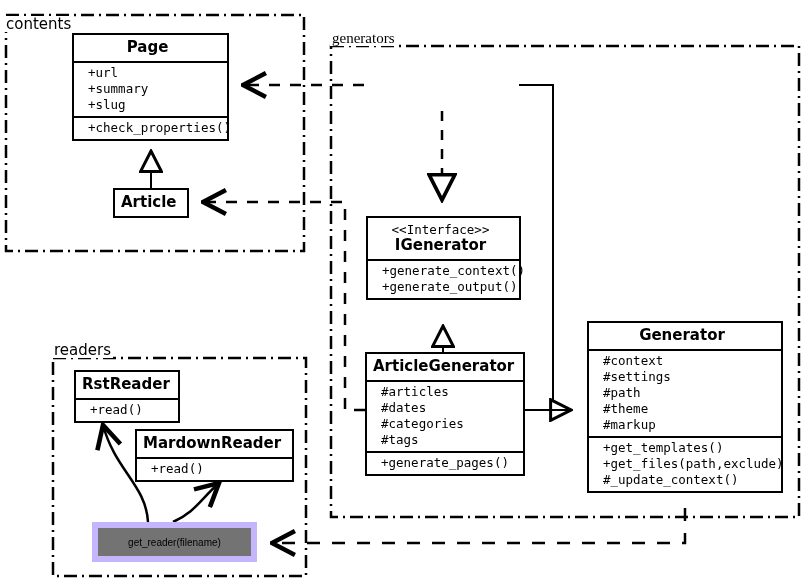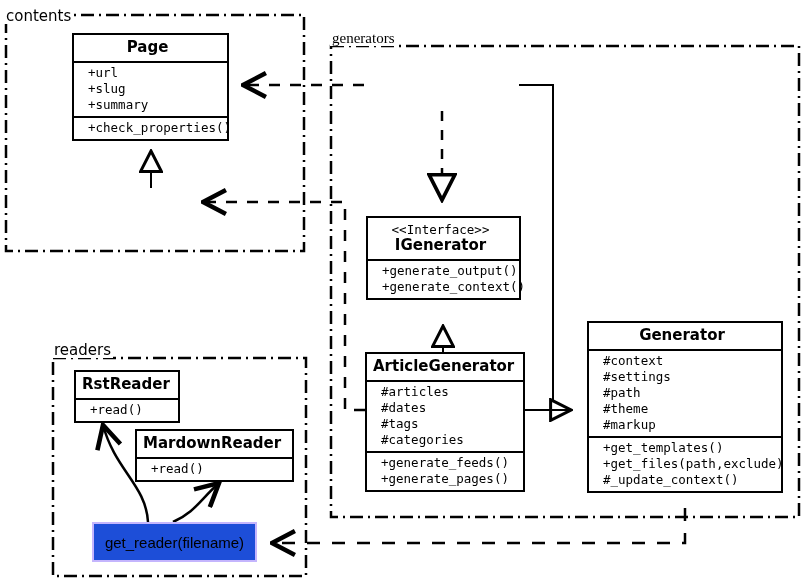--- a/index.html
+++ b/index.html
@@ -68,27 +68,27 @@
     font-family: "DejaVu Sans Mono", monospace;
     font-size: 12.5px;
     line-height: 16px;
     color: #000;
     white-space: nowrap;
   }
   
   .fnbox {
     position: absolute;
     box-sizing: border-box;
-    border: 2px solid #c4b5fd;
-    background: #1d4ed8;
+    border: 6px solid #c4b5fd;
+    background: #737373;
     display: flex;
     align-items: center;
     justify-content: center;
     font-family: "Liberation Sans", sans-serif;
-    font-size: 15px;
+    font-size: 10px;
     color: #000;
     white-space: nowrap;
   }
 </style>
 </head>
 <body>
 
 <div id="canvas">
 
   <svg id="wires" viewBox="0 0 803 579" xmlns="http://www.w3.org/2000/svg">
@@ -145,59 +145,61 @@
       <rect x="6" y="15" width="298" height="236" fill="none" stroke="#000" stroke-width="2.5" stroke-dasharray="13,5,2,5"></rect>
     </g>
     <g>
       <rect x="331" y="46" width="468" height="471" fill="none" stroke="#000" stroke-width="2.5" stroke-dasharray="13,5,2,5"></rect>
     </g>
     <g>
       <rect x="53" y="358" width="253" height="218" fill="none" stroke="#000" stroke-width="2.5" stroke-dasharray="13,5,2,5"></rect>
     </g>
   </svg>
 
-  <div class="pkg-label" style="left:4px; top:8px;">contents</div>
+  <div class="pkg-label" style="left:4px; top:16px;">contents</div>
   <div class="pkg-label" style="left:330px; top:30px;font-family:Liberation Serif, serif;">generators</div>
   <div class="pkg-label" style="left:52px; top:342px;">readers</div>
 
   <div class="cls" style="left:72px; top:33px; width:157px;">
     <div class="name">Page</div>
     <div class="sect">
       <div class="row">+url</div>
+      <div class="row">+summary</div>
       <div class="row">+slug</div>
-      <div class="row">+summary</div>
     </div>
     <div class="sect">
       <div class="row">+check_properties()</div>
     </div>
   </div>
 
+  <div class="cls" style="left:113px; top:188px; width:76px;">
+    <div class="name">Article</div>
+  </div>
 
 
   <div class="cls" style="left:366px; top:216px; width:155px;">
     <div class="name">
       <span class="stereo">&lt;&lt;Interface&gt;&gt;</span>
       <span>IGenerator</span>
     </div>
     <div class="sect">
+      <div class="row">+generate_context()</div>
       <div class="row">+generate_output()</div>
-      <div class="row">+generate_context()</div>
     </div>
   </div>
 
   <div class="cls" style="left:365px; top:352px; width:160px;">
     <div class="name">ArticleGenerator</div>
     <div class="sect">
       <div class="row">#articles</div>
       <div class="row">#dates</div>
+      <div class="row">#categories</div>
       <div class="row">#tags</div>
-      <div class="row">#categories</div>
-    </div>
-    <div class="sect">
-      <div class="row">+generate_feeds()</div>
+    </div>
+    <div class="sect">
       <div class="row">+generate_pages()</div>
     </div>
   </div>
 
   <div class="cls" style="left:587px; top:321px; width:196px;">
     <div class="name">Generator</div>
     <div class="sect">
       <div class="row">#context</div>
       <div class="row">#settings</div>
       <div class="row">#path</div>

